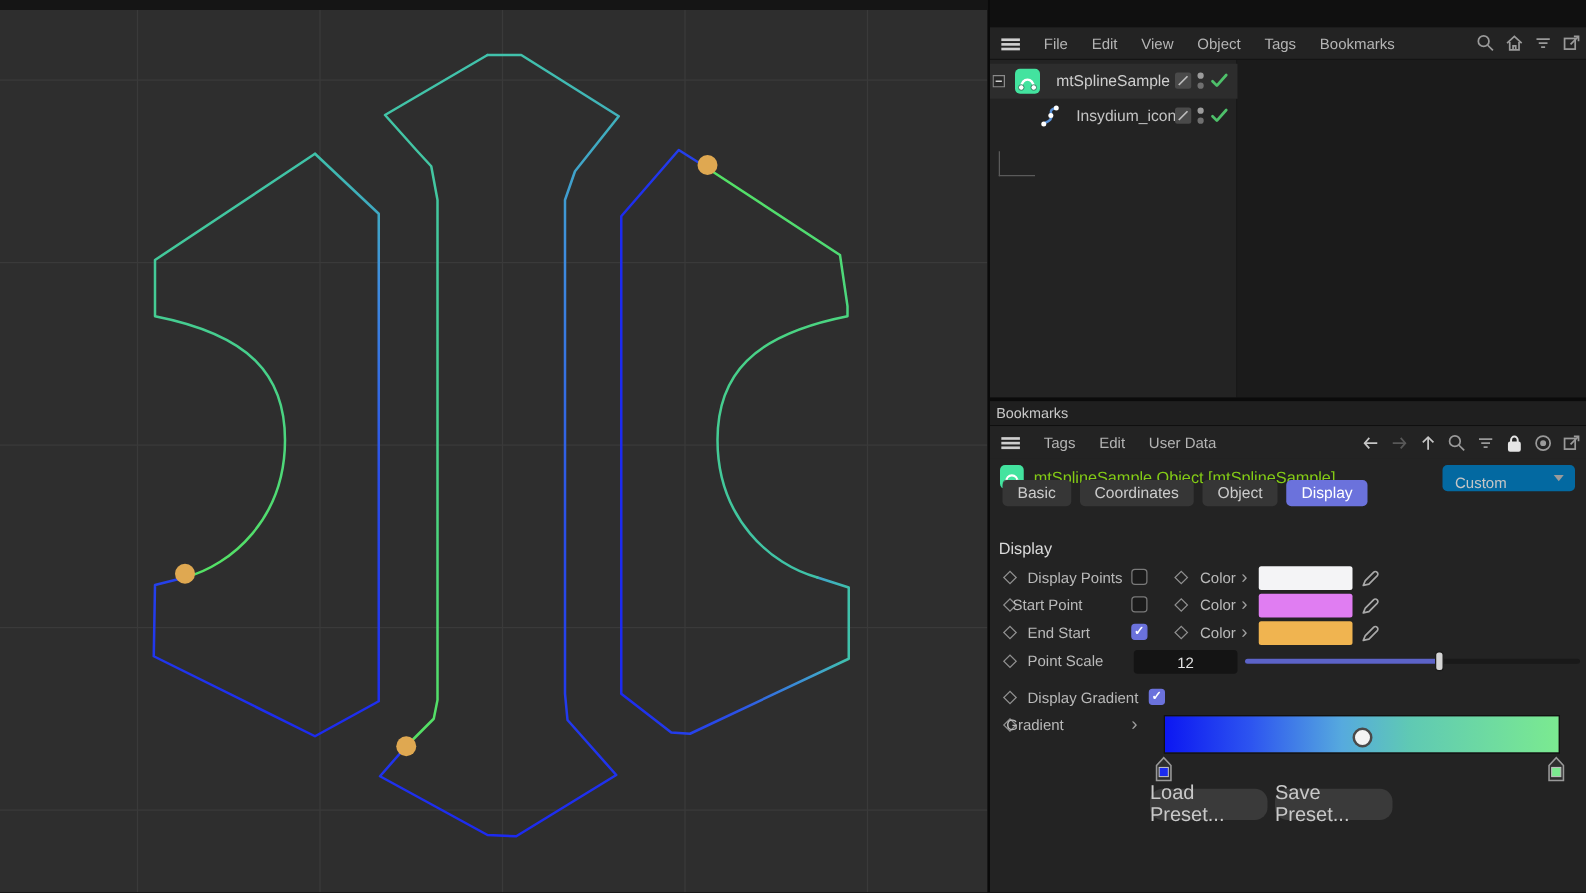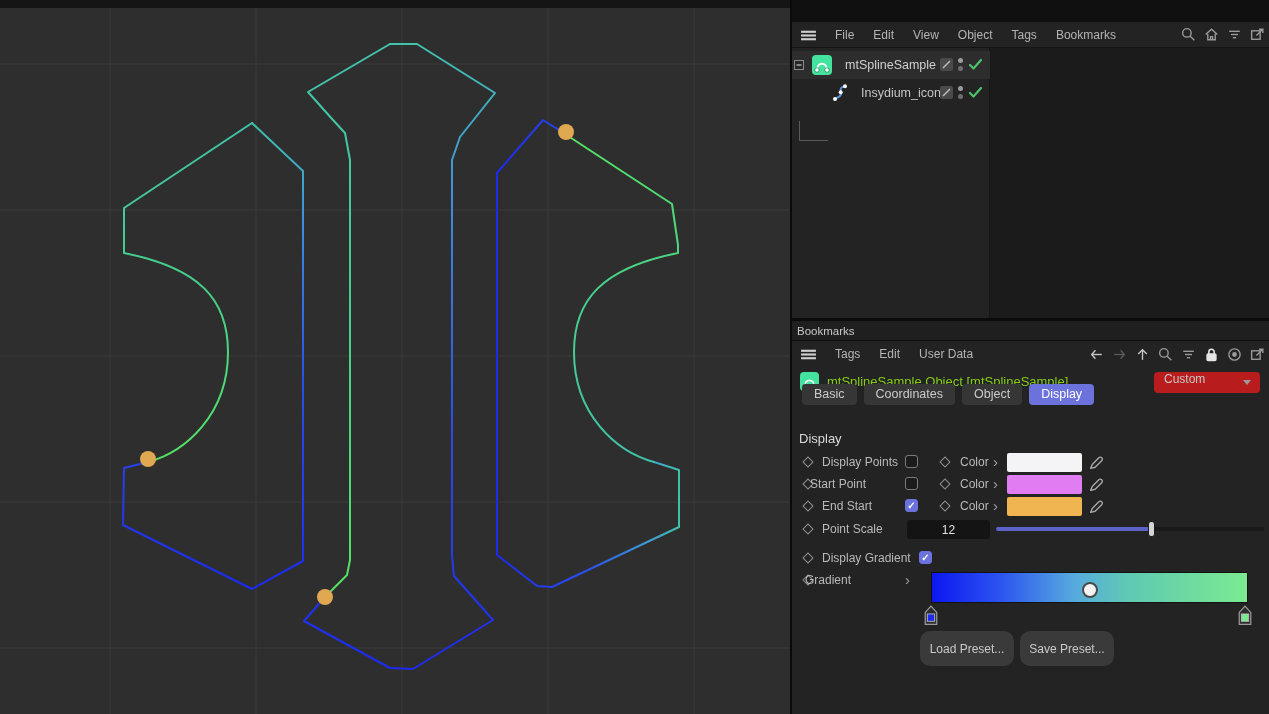--- a/index.html
+++ b/index.html
@@ -33,22 +33,22 @@
   .dot-top{width:5px;height:5px;border-radius:50%;background:#9c9c9c;}
   .dot-bot{width:5px;height:5px;border-radius:50%;background:#6f6f6f;}
   
   .attr-title-row{left:0;top:321px;width:479px;height:20px;background:#1f1f1f;border-bottom:1px solid #0f0f0f;
                   display:flex;align-items:center;box-sizing:border-box;}
   .attr-title{color:#c9c9c9;font-size:11.5px;margin-left:5px;}
   #attr-block{left:0;top:341px;width:479px;height:373px;background:#232323;}
   .objrow{left:0;top:367px;width:479px;height:30px;}
   .obj-icon{left:8px;top:5px;width:19px;height:19px;border-radius:4px;background:#43e39f;}
   .obj-title{left:35px;top:7px;font-size:13px;color:#84cc16;white-space:nowrap;}
-  .dropdown{left:362px;top:5px;width:106px;height:21px;background:#b91c1c;border-radius:4px;
-            display:flex;align-items:flex-start;cursor:default;}
+  .dropdown{left:362px;top:5px;width:106px;height:21px;background:#0369a1;border-radius:4px;
+            display:flex;align-items:flex-end;cursor:default;}
   .dropdown span{color:#c6c6c6;font-size:12px;margin-left:10px;}
   .dd-tri{position:absolute;right:9px;top:8px;width:0;height:0;border-left:4.5px solid transparent;
           border-right:4.5px solid transparent;border-top:5px solid #9a9a9a;}
   .tabsrow{left:10px;top:384px;display:flex;gap:7px;text-align:right;}
   .tab{height:21px;line-height:21px;padding:0 12px;border-radius:4px;background:#363636;
        color:#cbcbcb;font-size:12.5px;cursor:default;}
   .tab.active{background:#6b72dc;color:#fff;}
   .section-title{left:7px;top:431px;font-size:13px;color:#dadada;}
   .prow{left:0;width:479px;height:22px;font-size:12px;}
   .plabel{top:4px;color:#b9b9b9;white-space:nowrap;}
@@ -61,22 +61,22 @@
   .swatch{width:75px;height:19px;border-radius:2px;}
   .numfield{left:115px;top:2px;width:83px;height:19px;background:#141414;border-radius:3px;
             color:#e2e2e2;font-size:12px;display:flex;align-items:center;justify-content:center;}
   .slider{left:204px;top:9px;width:268px;height:4px;background:#191919;border-radius:2px;}
   .slider .fill{position:absolute;left:0;top:0;height:4px;background:#5c63c8;border-radius:2px;}
   .slider .handle{position:absolute;top:-6px;width:7px;height:16px;background:#d4d4d4;
                   border:1px solid #1a1a1a;border-radius:3px;box-sizing:border-box;}
   .gradbar{left:139px;top:572px;width:317px;height:31px;border:1px solid #111;box-sizing:border-box;}
   .midknot{position:absolute;top:9px;width:12px;height:12px;border-radius:50%;background:#f4f4f4;
            border:2px solid #4a4a4a;box-sizing:content-box;}
-  .presetbtn{top:631px;width:94px;height:35px;background:#3a3a3a;border-radius:10px;color:#c9c9c9;
-             font-size:12px;display:flex;align-items:center;justify-content:center;cursor:default;}
+  .presetbtn{top:631px;width:94px;height:25px;background:#3a3a3a;border-radius:10px;color:#c9c9c9;
+             font-size:16px;display:flex;align-items:center;justify-content:center;cursor:default;}
   svg{display:block;}
 </style>
 </head>
 <body>
 
 <div id="stage">
 
   <div id="viewport" class="abs">
     <svg id="vp-svg" width="790" height="714" viewBox="0 0 790 714" style="background: rgb(46, 46, 46);">
         <g>

